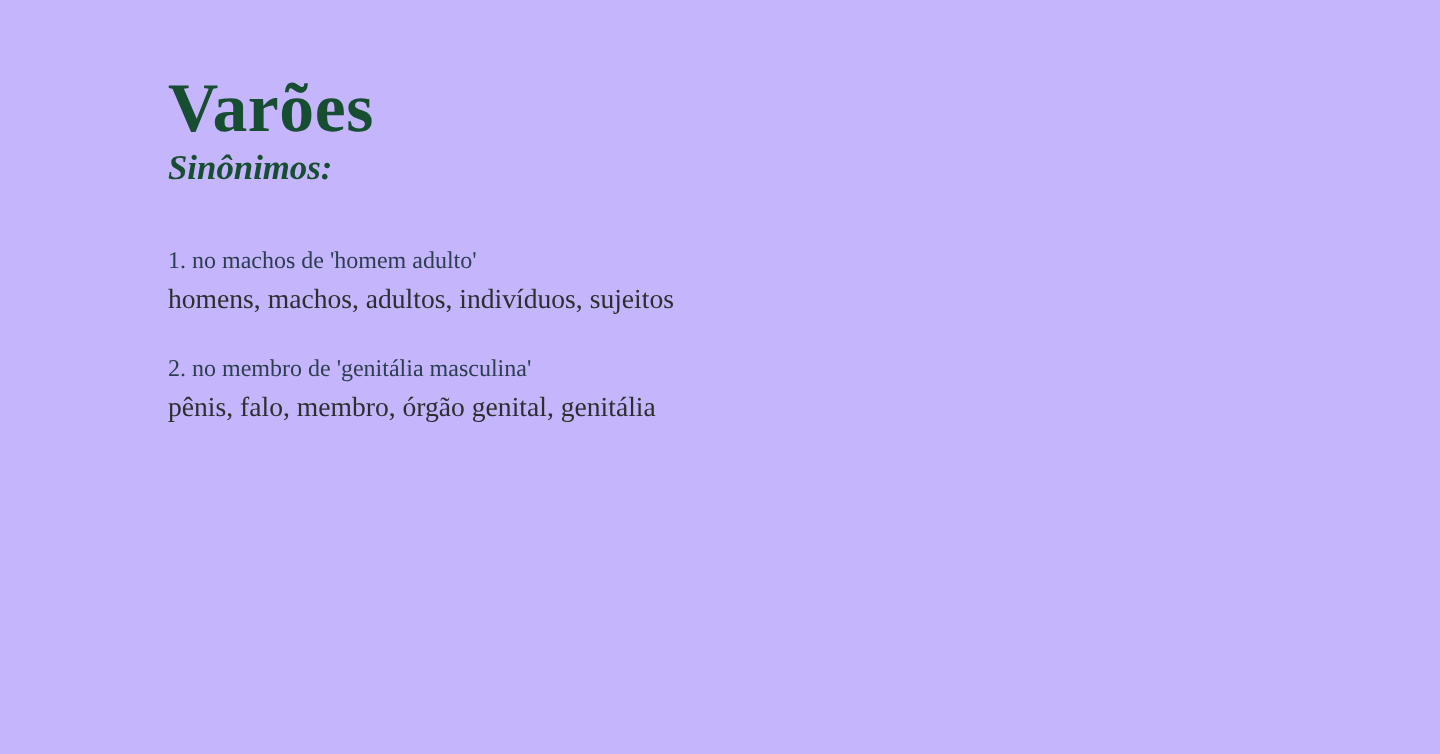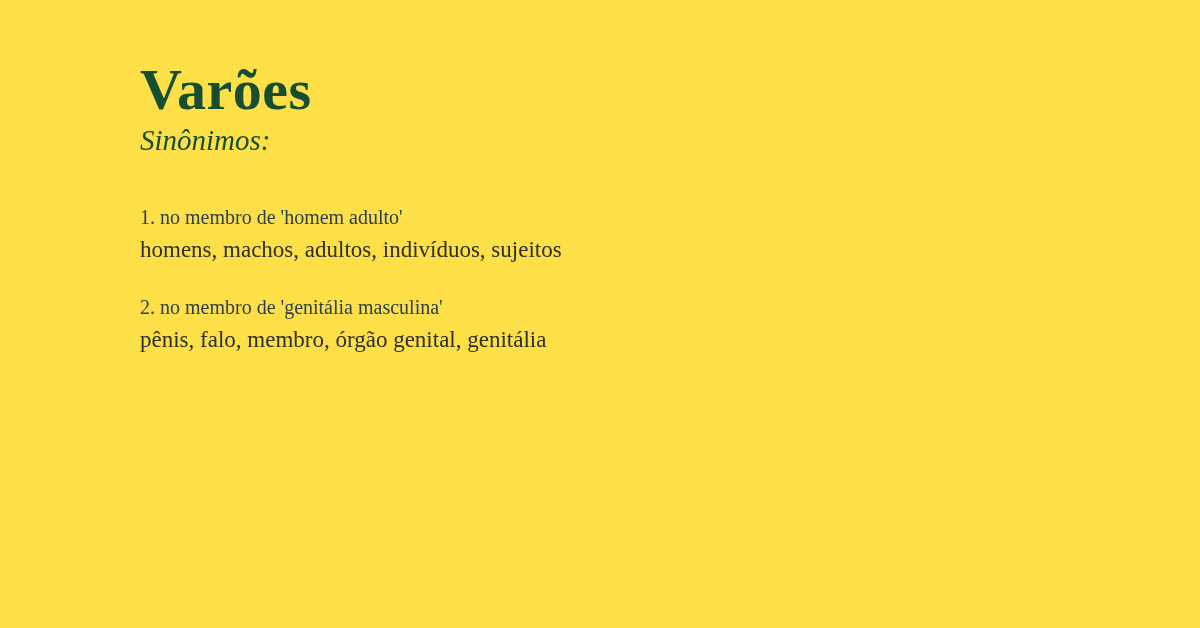--- a/index.html
+++ b/index.html
@@ -7,38 +7,38 @@
     padding: 0;
     background: #ffffff;
     width: 1200px;
     height: 628px;
     overflow: hidden;
   }
   .card {
     position: relative;
     width: 1200px;
     height: 628px;
-    background: #fde047;
+    background: #c4b5fd;
     font-family: "Liberation Serif", "DejaVu Serif", serif;
     box-sizing: border-box;
     padding: 58px 60px 0 140px;
   }
   .title {
     margin: 0;
     font-size: 58px;
     line-height: 1.1;
     font-weight: 700;
     color: #174d31;
     letter-spacing: 0.5px;
   }
   .subtitle {
     margin-top: 2px;
     font-size: 29px;
     font-style: italic;
-    font-weight: 400;
+    font-weight: 700;
     color: #174d31;
   }
   .senses {
     margin-top: 47px;
   }
   .sense {
     margin-bottom: 24px;
   }
   .sense-label {
     font-size: 20px;
@@ -64,21 +64,21 @@
 
   <h1 class="title">Varões</h1>
 
   <div class="subtitle">Sinônimos:</div>
 
   <div class="senses">
 
     <div class="sense">
       <div class="sense-label">
         <span>1.</span>
-        <span>no membro de 'homem adulto'</span>
+        <span>no machos de 'homem adulto'</span>
       </div>
       <div class="sense-synonyms">homens, machos, adultos, indivíduos, sujeitos</div>
     </div>
 
     <div class="sense">
       <div class="sense-label">
         <span>2.</span>
         <span>no membro de 'genitália masculina'</span>
       </div>
       <div class="sense-synonyms">pênis, falo, membro, órgão genital, genitália</div>

